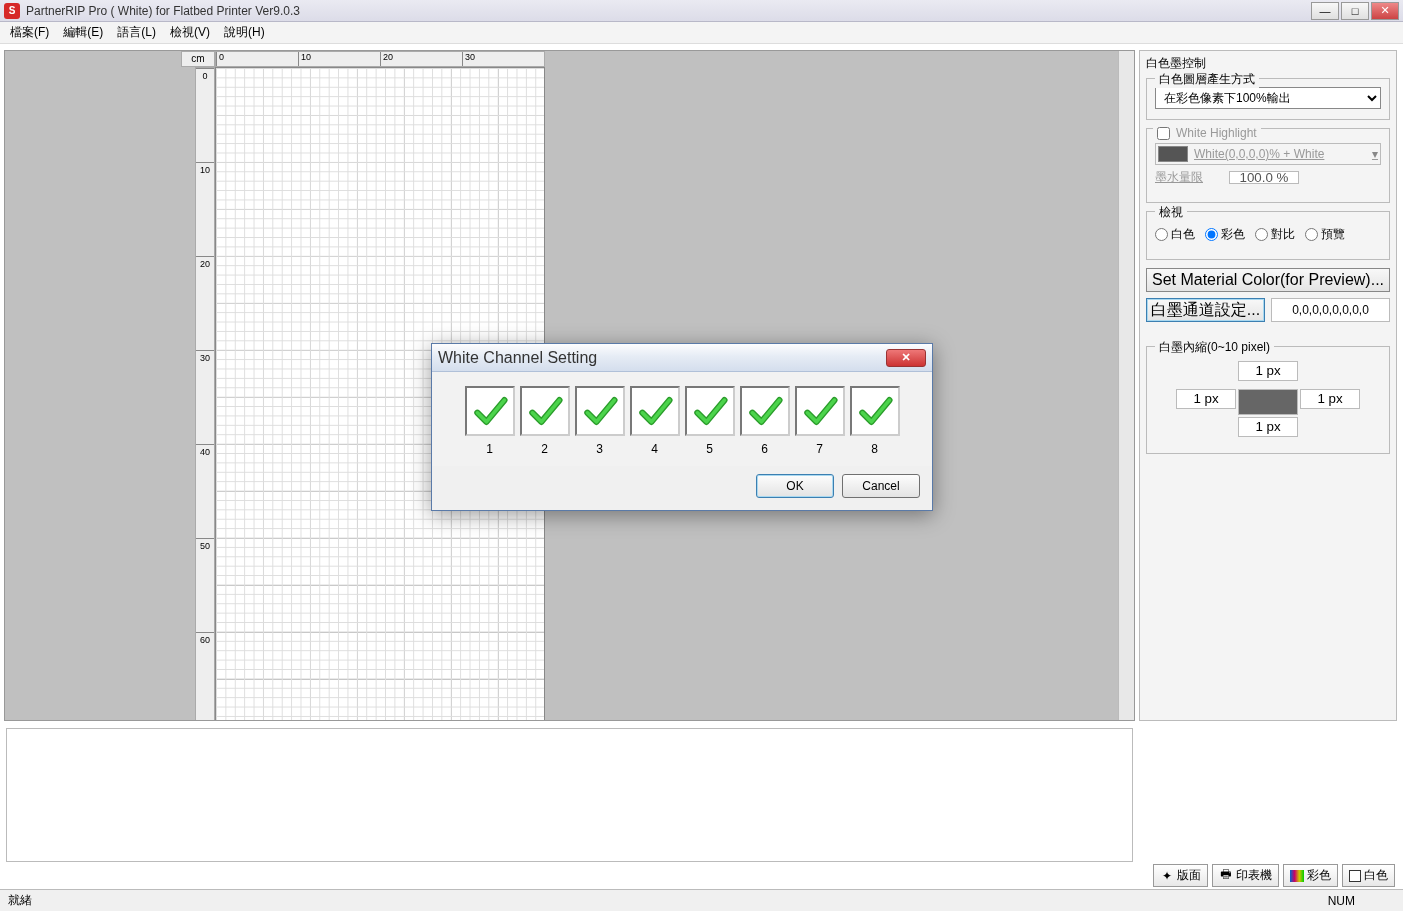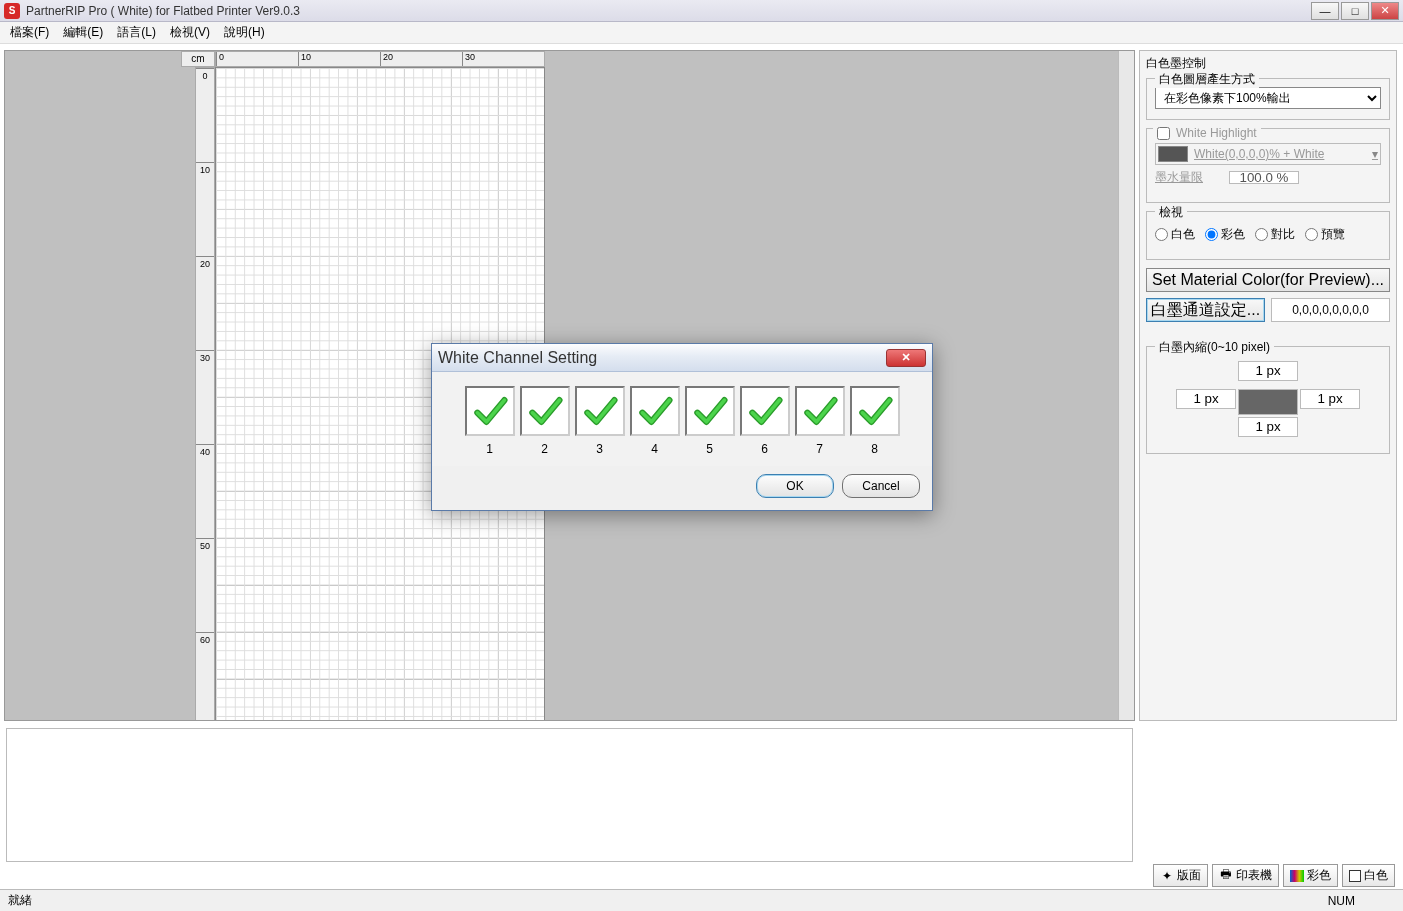--- a/index.html
+++ b/index.html
@@ -87,21 +87,21 @@
 .dialog { position: absolute; left: 431px; top: 343px; width: 502px; background: #f0f0f0; border: 1px solid #5a7aa8; box-shadow: 0 4px 20px rgba(0,0,0,.4); }
 .dialog-titlebar { height: 28px; background: linear-gradient(#fdfdfe,#e6ecf5 45%,#d4deed); display: flex; align-items: center; padding: 0 6px; border-bottom: 1px solid #b0c0d8; }
 .dialog-title { flex: 1; color: #333; font-size: 16px; }
 .dialog-close { width: 40px; height: 18px; background: linear-gradient(#e77,#c33); border: 1px solid #933; border-radius: 3px; color: #fff; display: flex; align-items: center; justify-content: center; font-weight: bold; font-size: 11px; }
 .dialog-body { padding: 14px 12px 10px 12px; background: #f2f2f2; }
 .channel-row { display: flex; gap: 5px; justify-content: center; }
 .channel-item { text-align: center; }
 .channel-box { width: 50px; height: 50px; border: 2px inset #ccc; background: #fff; display: flex; align-items: center; justify-content: center; margin-bottom: 6px; }
 .check-mark { width: 36px; height: 36px; }
 .dialog-buttons { display: flex; justify-content: flex-end; gap: 8px; padding: 8px 12px 12px; }
-.dlg-btn { min-width: 78px; height: 24px; border: 1px solid #707070; background: linear-gradient(#fdfdfd,#e3e3e3); font-size: 12px; border-radius: 10px; }
+.dlg-btn { min-width: 78px; height: 24px; border: 1px solid #707070; background: linear-gradient(#fdfdfd,#e3e3e3); font-size: 12px; border-radius: 3px; }
 .dlg-btn.default { border: 1px solid #3c7fb1; box-shadow: 0 0 0 1px #a8d8f0 inset; }
 </style>
 </head>
 <body>
 
 <div class="titlebar">
   <div class="app-icon">S</div>
   <div class="title">PartnerRIP Pro ( White) for Flatbed Printer Ver9.0.3</div>
   <div class="window-btns">
     <div class="window-btn">—</div>

